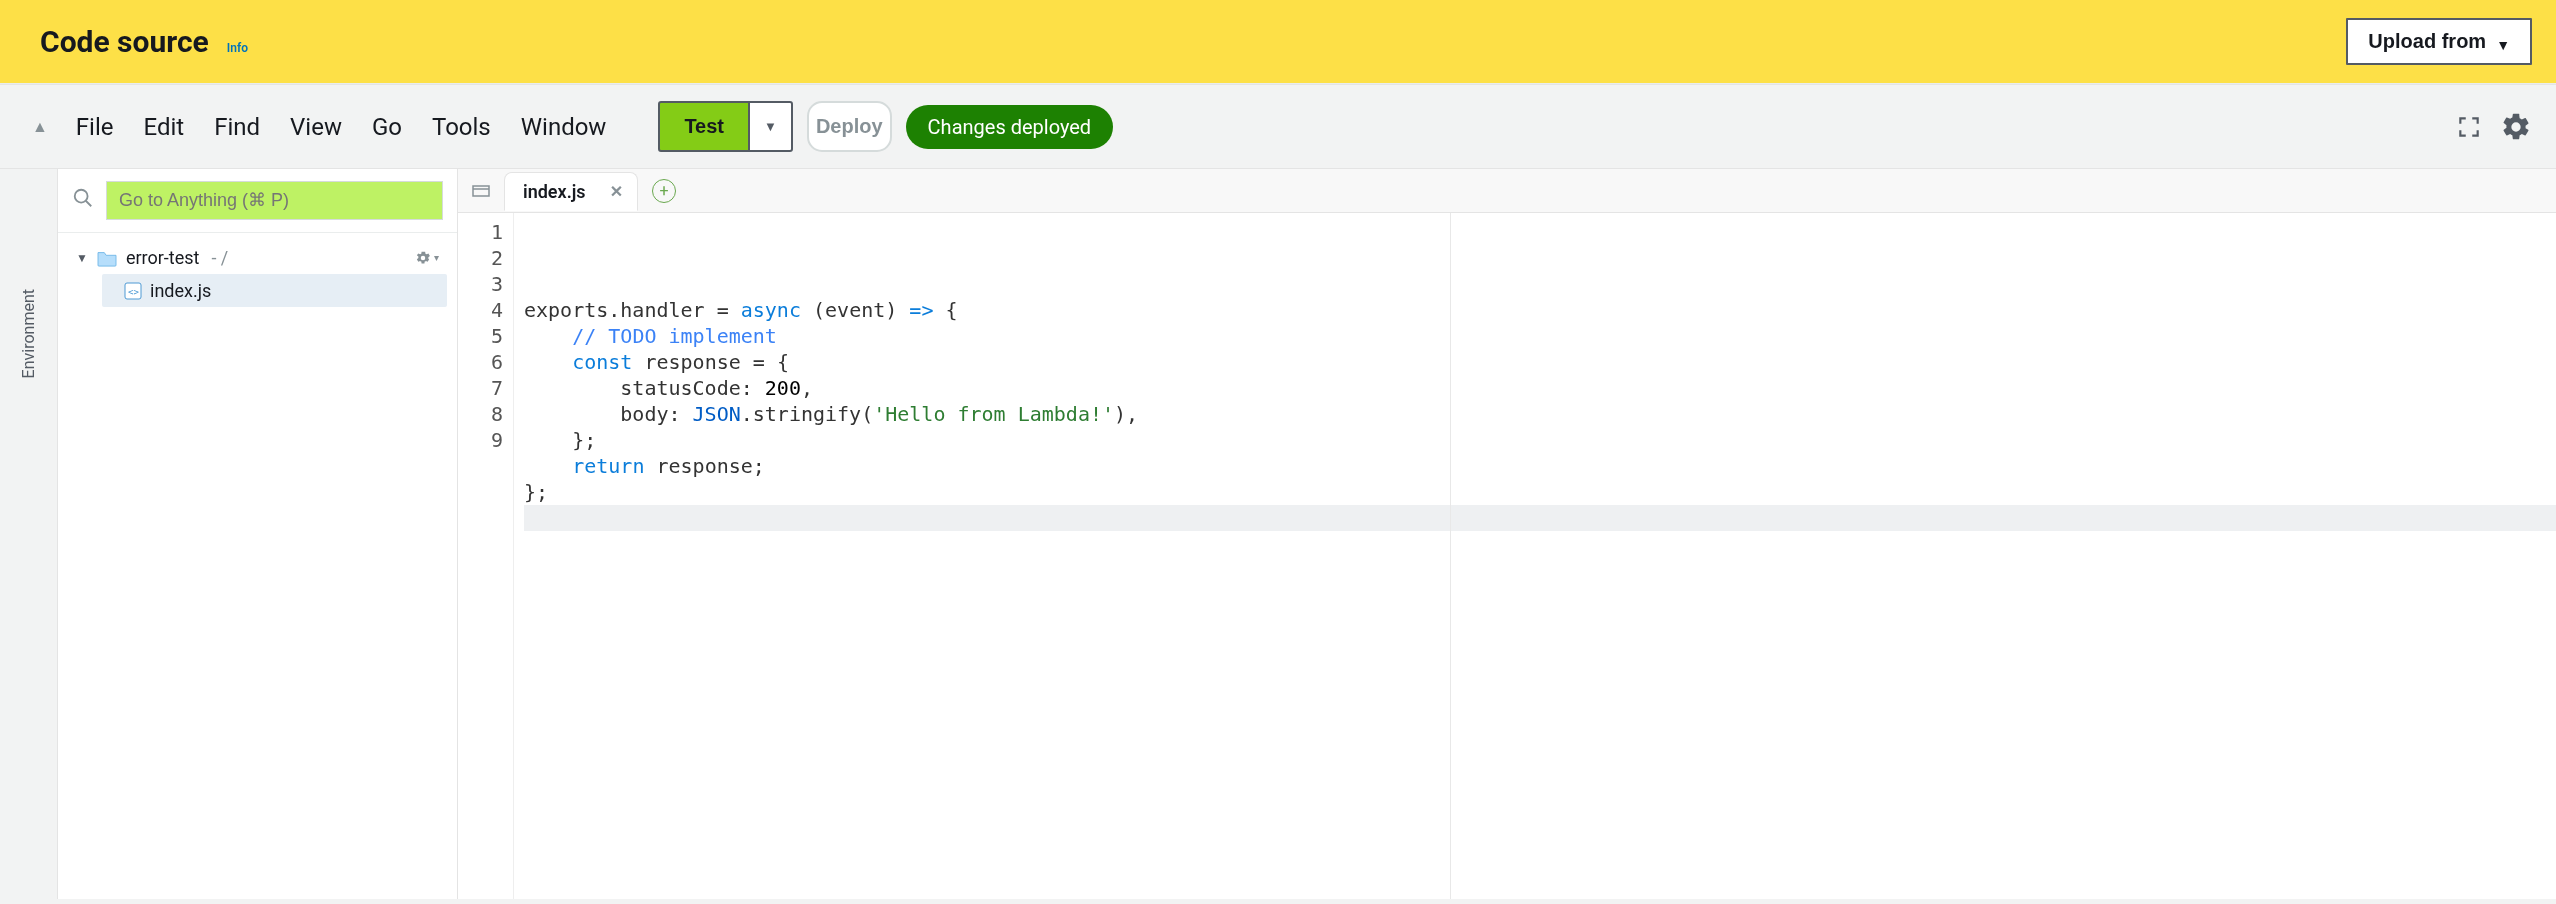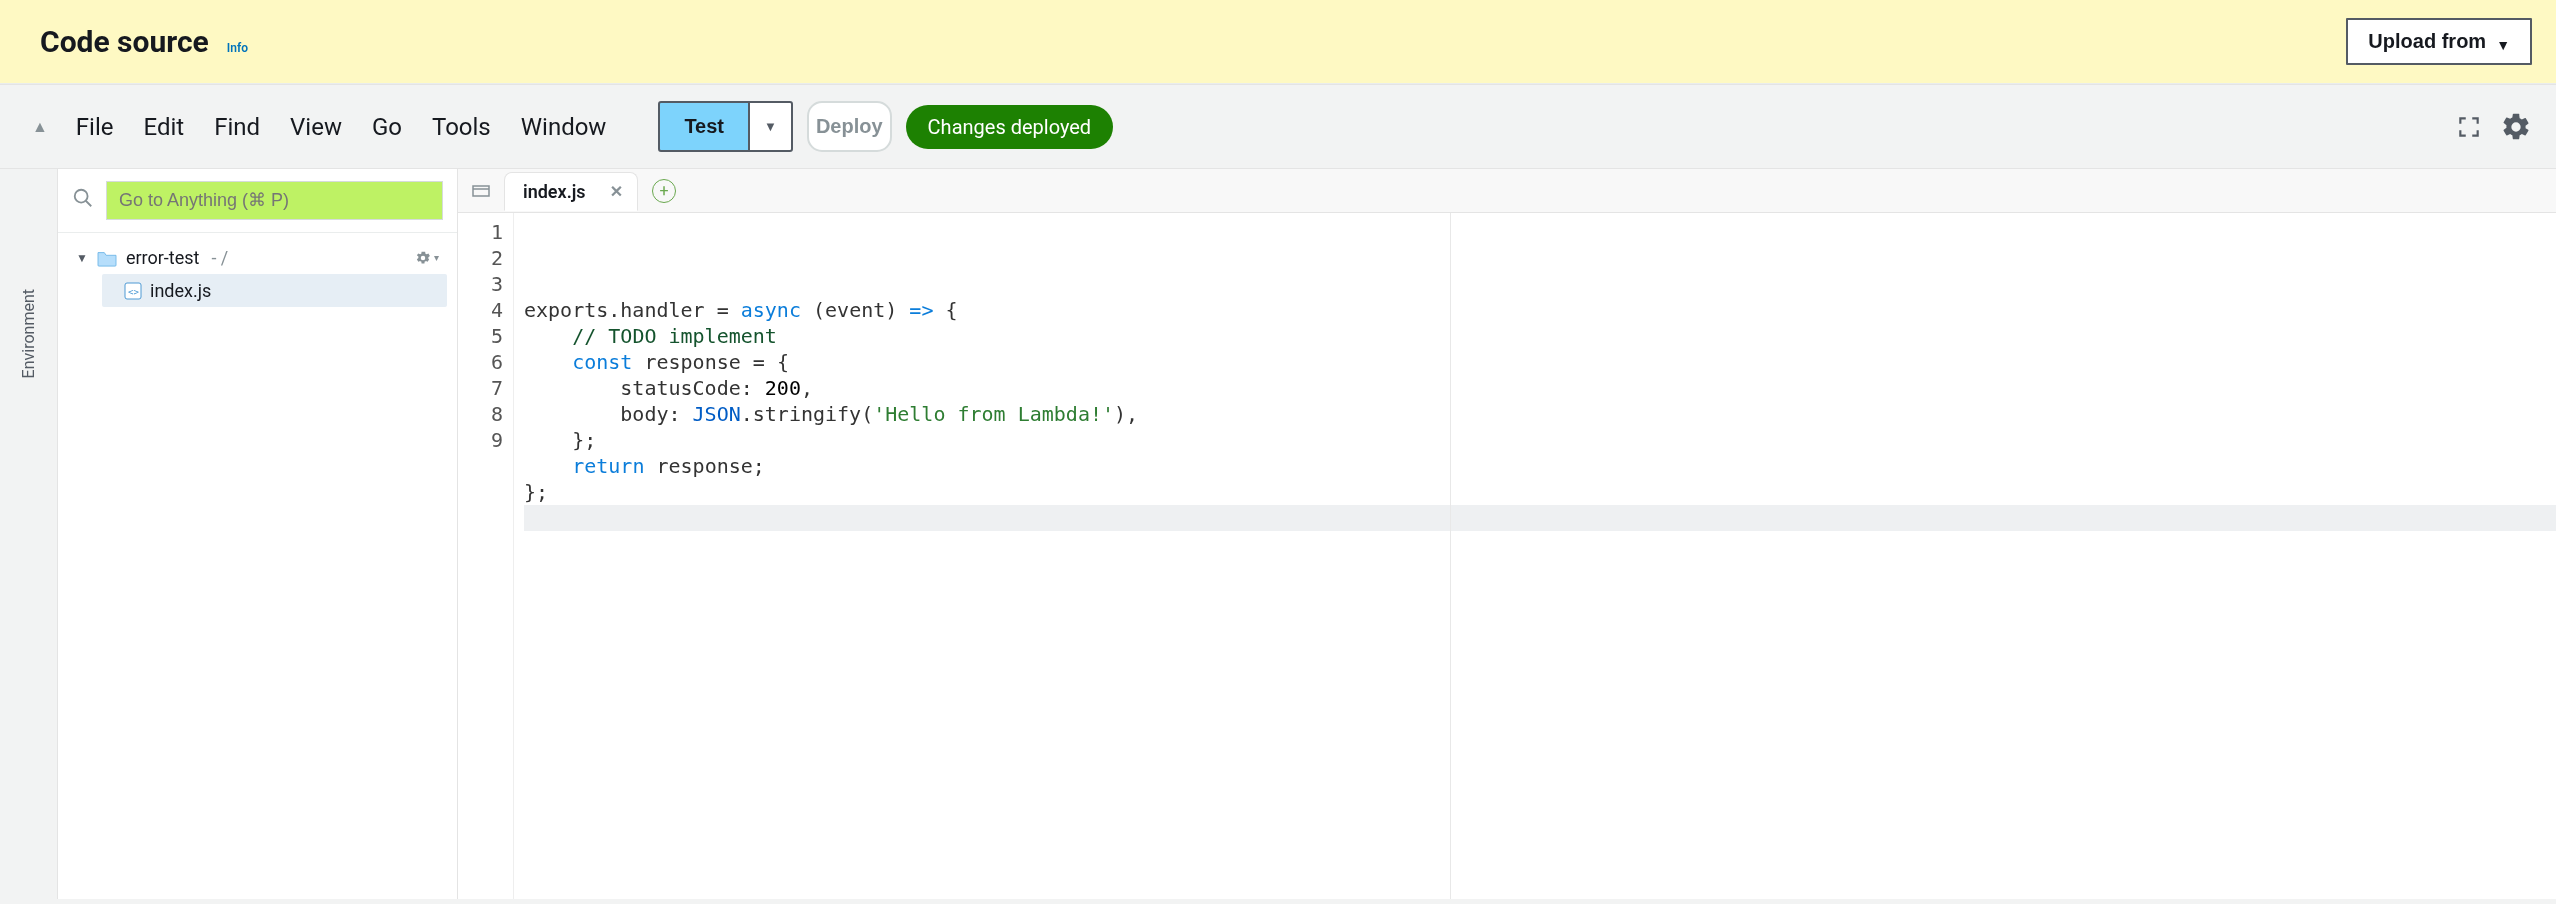--- a/index.html
+++ b/index.html
@@ -12,21 +12,21 @@
     height: 904px;
     overflow: hidden;
   }
 
   
   .header {
     display: flex;
     align-items: center;
     justify-content: space-between;
     padding: 18px 24px 18px 40px;
-    background: #fef9c3;
+    background: #fde047;
     border-bottom: 1px solid #eaeded;
   }
   .header-left { display: flex; align-items: baseline; gap: 18px; }
   .page-title { font-size: 30px; font-weight: 700; color: #16191f; }
   .info-link { color: #0073bb; font-size: 12px; font-weight: 600; text-decoration: none; }
   .upload-btn {
     display: inline-flex; align-items: flex-end; gap: 10px;
     border: 2px solid #545b64; background: #fff; color: #16191f;
     font-size: 20px; font-weight: 700;
     padding: 10px 20px; border-radius: 1px; cursor: pointer;
@@ -41,21 +41,21 @@
     padding: 16px 24px;
     gap: 12px;
   }
   .collapse-icon { color: #879196; cursor: pointer; font-size: 16px; padding: 0 8px; }
   .menu-items { display: flex; gap: 30px; margin-left: 8px; font-size: 24px; color: #16191f; }
   .menu-item { cursor: pointer; }
   .btn-group { display: flex; margin-left: 40px; gap: 14px; align-items: center; }
   .test-split { display: inline-flex; }
   .test-btn {
     border: 2px solid #545b64; border-right-width: 1px;
-    background: #7dd3fc; color: #16191f; font-weight: 700; font-size: 20px;
+    background: #84cc16; color: #16191f; font-weight: 700; font-size: 20px;
     padding: 12px 24px; cursor: pointer;
     border-top-left-radius: 3px; border-bottom-left-radius: 3px;
   }
   .test-drop {
     border: 2px solid #545b64; border-left-width: 1px;
     background: #fff; color: #545b64; font-size: 13px;
     padding: 12px 14px; cursor: pointer;
     border-top-right-radius: 3px; border-bottom-right-radius: 3px;
   }
   .deploy-btn {
@@ -162,21 +162,21 @@
   .code .line.current { background: #eef0f2; }
   .ruler {
     position: absolute; top: 0; bottom: 0; left: 936px;
     border-left: 1px solid #e8e8e8;
   }
 
   
   .kw   { color: #0b7dda; }    
   .arrow{ color: #0b7dda; }
   .glob { color: #005cc5; }    
-  .comment { color: #14532d; } 
+  .comment { color: #3b82f6; } 
   .str  { color: #2e7d32; }    
   .num  { color: #000000; }
   .punc { color: #333; }
 
 </style>
 </head>
 <body>
 
 <div class="header">
   <div class="header-left">

